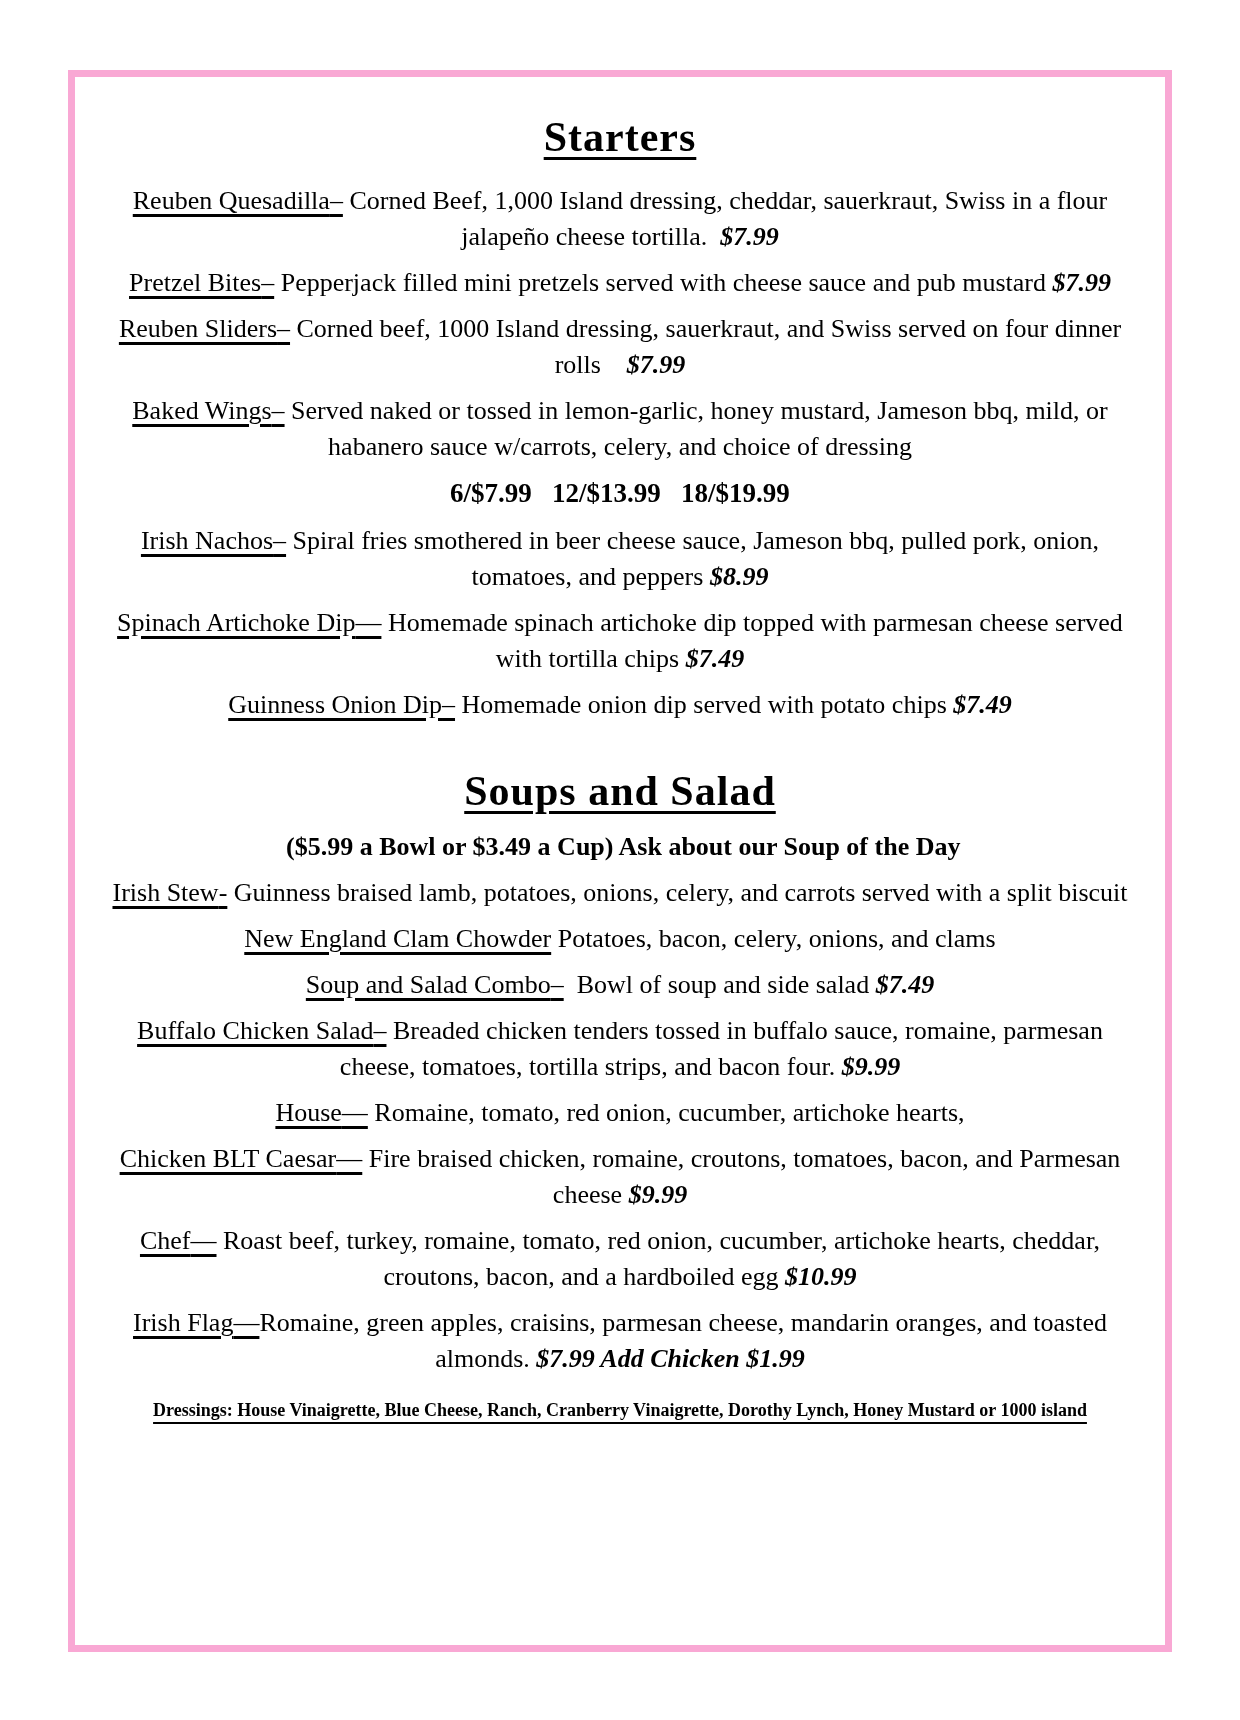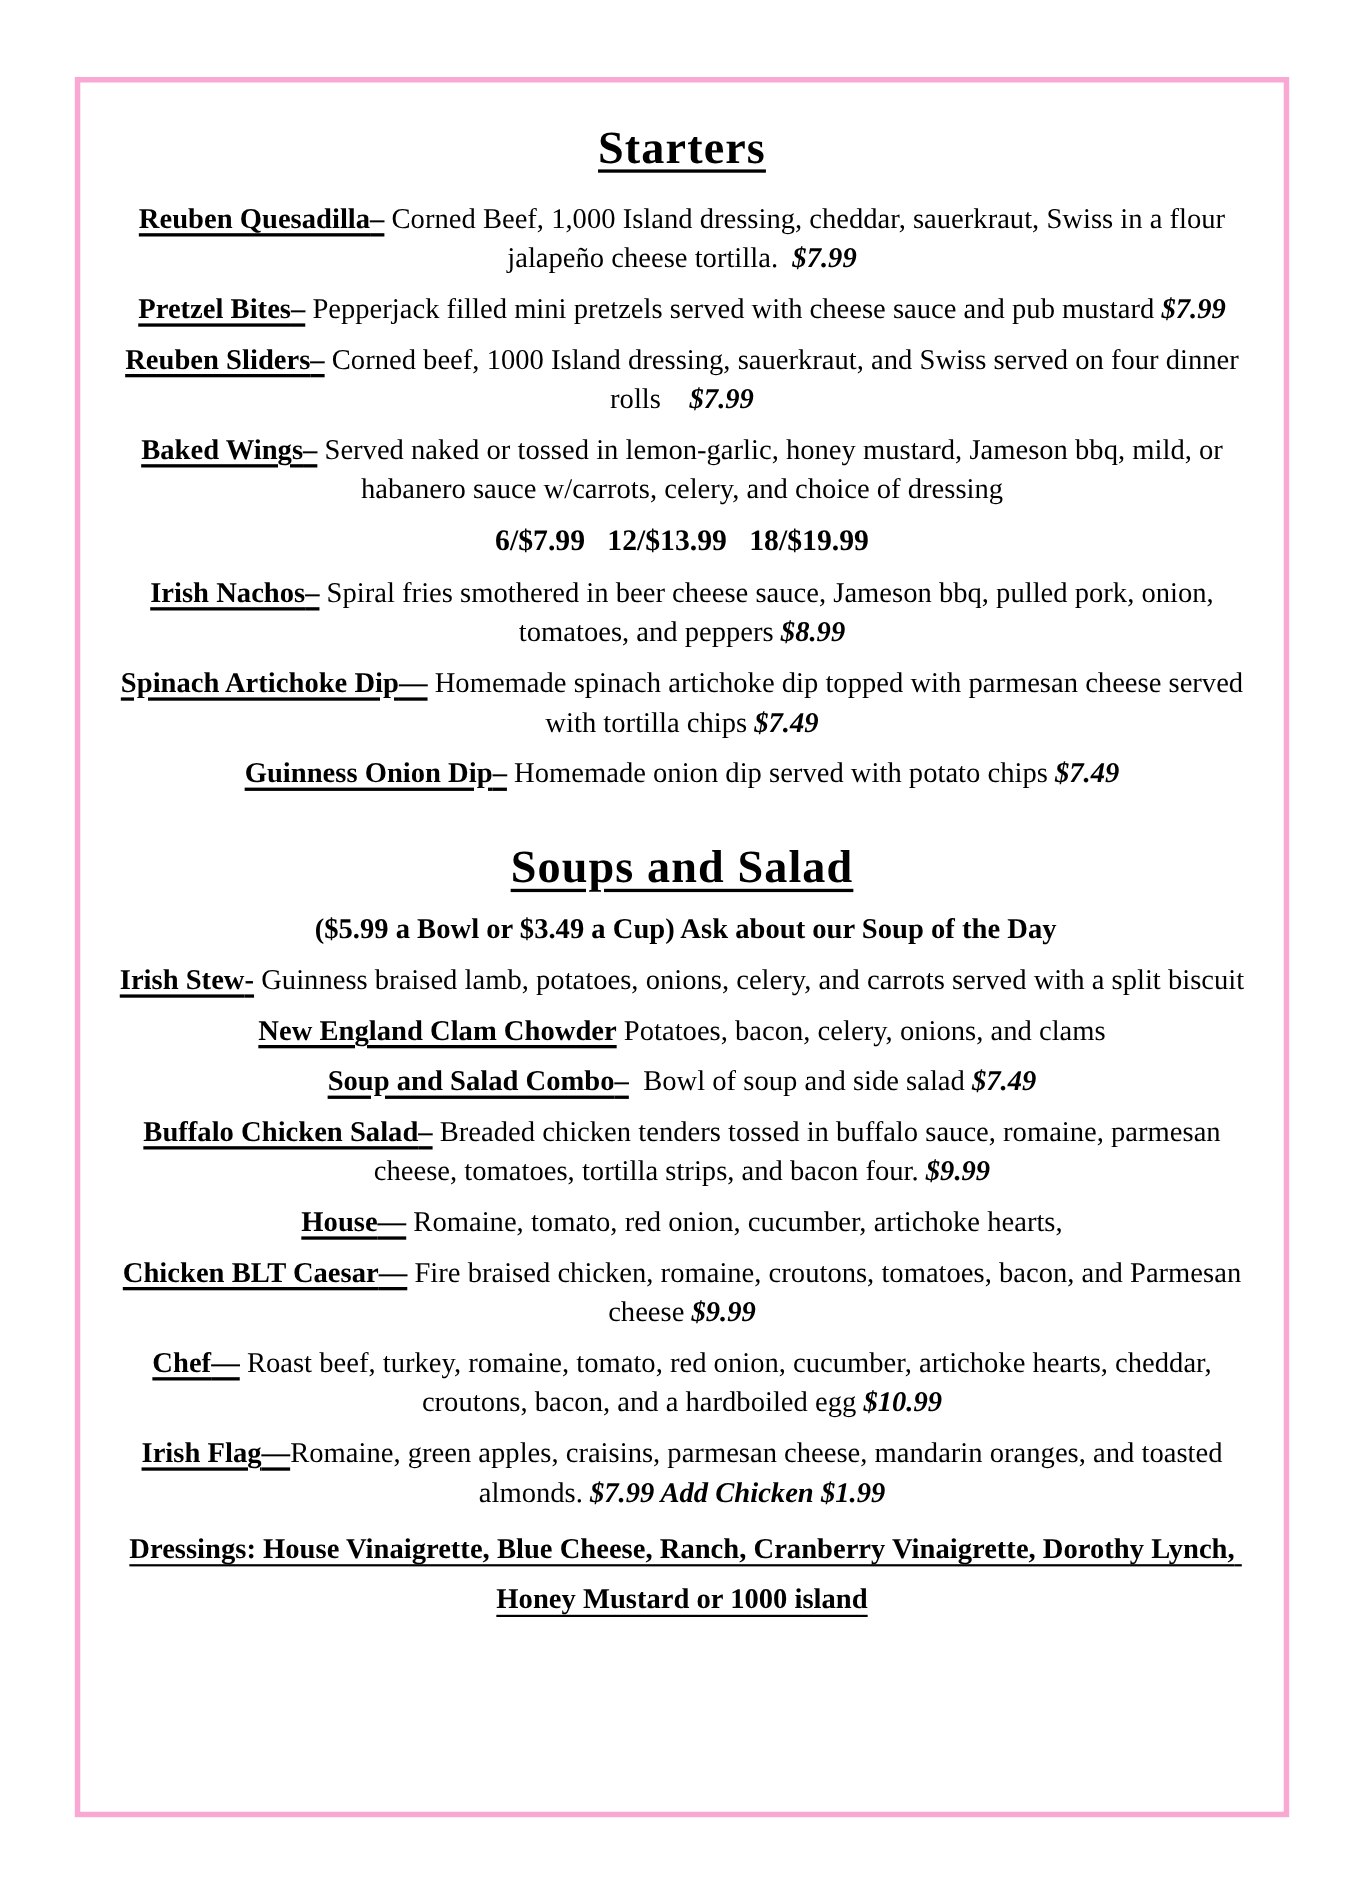--- a/index.html
+++ b/index.html
@@ -10,21 +10,21 @@
       background: #ffffff;
       overflow: hidden;
     }
     .frame {
       position: absolute;
       left: 68px;
       top: 70px;
       width: 1104px;
       height: 1582px;
       box-sizing: border-box;
-      border: 5px solid #f9a8d4;
+      border: 7px solid #f9a8d4;
       padding: 26px 24px 0 24px;
       text-align: center;
       color: #000000;
       font-family: "Liberation Serif", serif;
     }
     .section-heading {
       font-size: 42px;
       line-height: 48px;
       font-weight: bold;
       text-decoration: underline;
@@ -34,21 +34,21 @@
       letter-spacing: 1px;
     }
     .soups-heading { margin-top: 44px; margin-bottom: 14px; }
     .item {
       font-size: 26px;
       line-height: 36px;
       margin: 0 0 10px 0;
       white-space: pre-wrap;
     }
     .iname {
-      font-weight: bold;
+      font-weight: normal;
       text-decoration: underline;
       text-decoration-thickness: 2.5px;
       text-underline-offset: 5px;
     }
     .price { font-weight: bold; font-style: italic; }
     .price-line {
       font-size: 27px;
       font-weight: bold;
       line-height: 36px;
       margin: 2px 0 12px 0;
@@ -57,21 +57,21 @@
     .subtitle {
       font-size: 26px;
       font-weight: bold;
       text-decoration-thickness: 2px;
       text-underline-offset: 5px;
       line-height: 36px;
       margin: 0 0 10px 0;
       white-space: pre-wrap;
     }
     .dressings {
-      font-size: 26px;
+      font-size: 18px;
       font-weight: bold;
       text-decoration: underline;
       text-decoration-thickness: 2px;
       text-underline-offset: 6px;
       line-height: 46px;
       margin: 4px 0 0 0;
       white-space: pre-wrap;
     }
   </style>
 </head>

